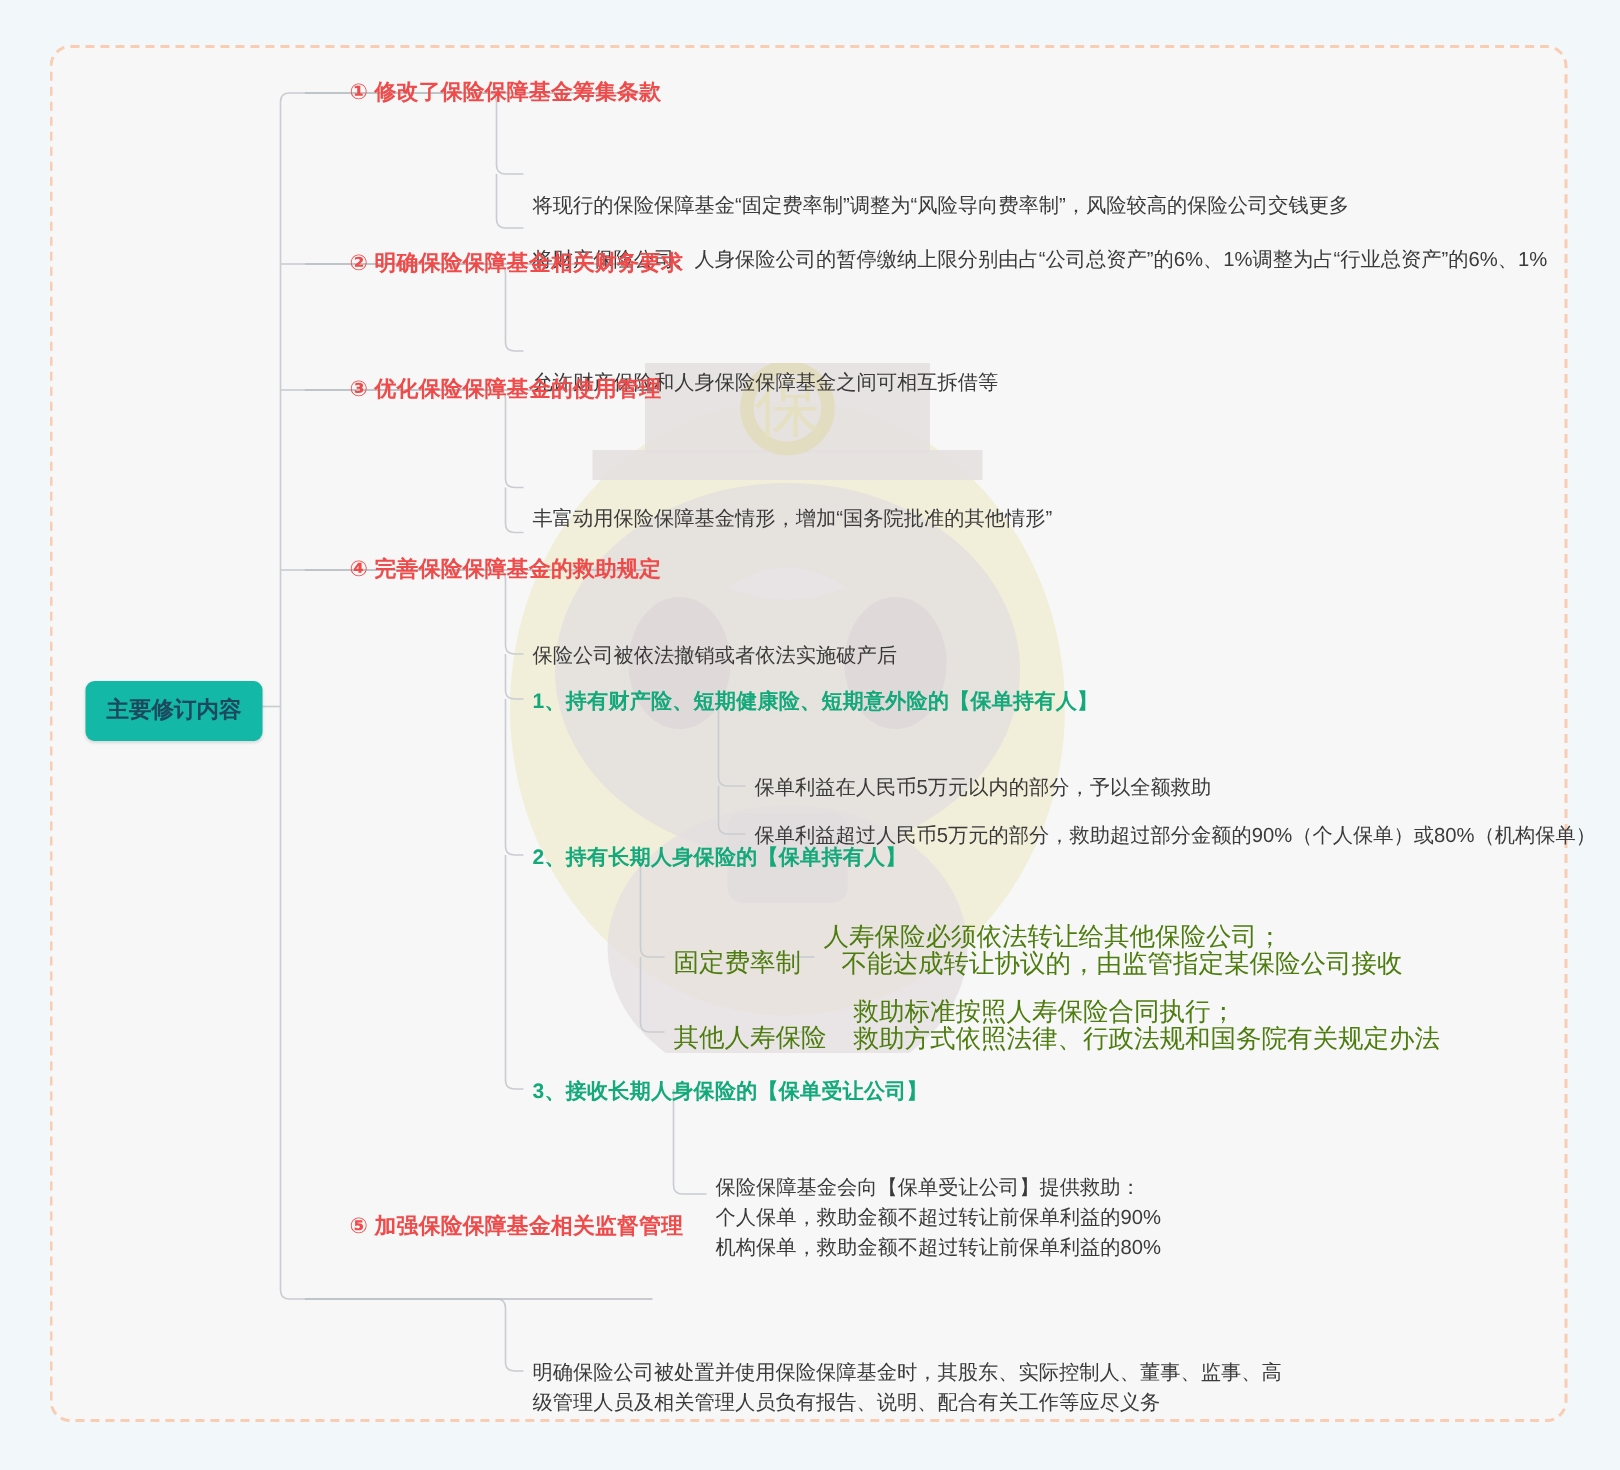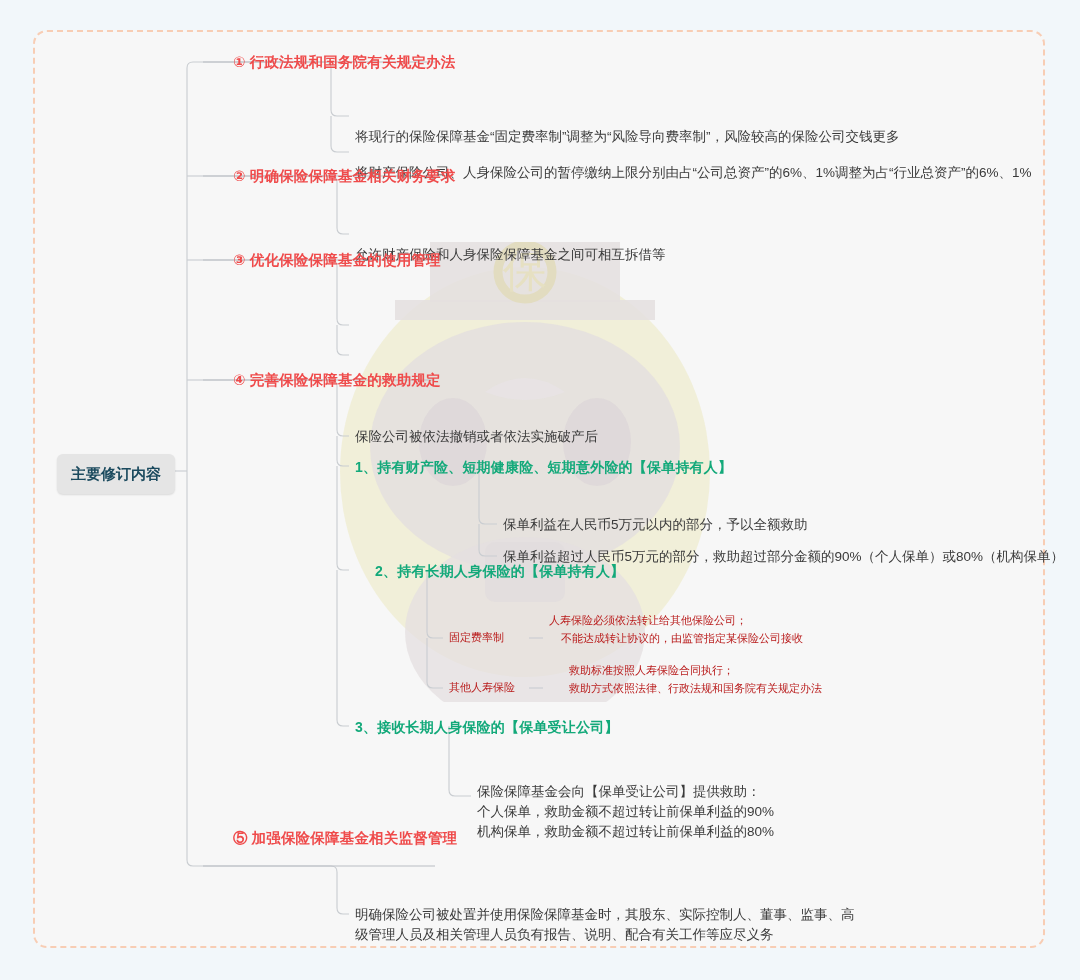--- a/index.html
+++ b/index.html
@@ -29,21 +29,21 @@
   #watermark svg{position:absolute;left:300px;top:210px;}
 
   
   #tree{position:absolute;left:0;top:0;width:1012px;height:918px;}
   .node{
     position:absolute;
     white-space:pre;
     line-height:1.45;
   }
   .lbl-root{
-    background:#e5e5e5;
+    background:#14b8a6;
     color:#1b4a5e;
     font-weight:bold;
     font-size:15px;
     padding:9px 14px;
     border-radius:6px 6px 6px 6px;
     box-shadow:0 1px 2px rgba(0,0,0,.12);
   }
   .lbl-red{
     color:#ef4b4b;
     font-weight:bold;
@@ -54,22 +54,22 @@
     color:#13a97a;
     font-weight:bold;
     font-size:14px;
     letter-spacing:.2px;
   }
   .lbl-plain{
     color:#3a3a3a;
     font-size:13.5px;
   }
   .lbl-small{
-    color:#b91c1c;
-    font-size:11px;
+    color:#4d7c0f;
+    font-size:17px;
   }
   svg.links{position:absolute;left:0;top:0;width:1012px;height:918px;
     pointer-events:none;}
   svg.links path,svg.links line{fill:none;stroke:#c9cdd1;stroke-width:1.1;}
   svg.links .under{stroke:#b9bec3;stroke-width:1.1;}
 </style>
 </head>
 <body>
 
 <div id="canvas">
@@ -136,50 +136,51 @@
       <path d="M414 694 L414 758 q0 6 6 6 L436 764"></path>
 
       <path d="M168 834 L296 834 q6 0 6 6 L302 876 q0 6 6 6 L314 882"></path>
       <line x1="168" y1="834" x2="400" y2="834" class="under"></line>
     </svg>
 
     <div id="tree">
 
       <div class="node lbl-root" style="left:22px;top:422px;">主要修订内容</div>
 
-      <div class="node lbl-red" style="left:198px;top:20px;">① 行政法规和国务院有关规定办法</div>
+      <div class="node lbl-red" style="left:198px;top:20px;">① 修改了保险保障基金筹集条款</div>
       <div class="node lbl-plain" style="left:320px;top:95px;">将现行的保险保障基金“固定费率制”调整为“风险导向费率制”，风险较高的保险公司交钱更多</div>
       <div class="node lbl-plain" style="left:320px;top:131px;">将财产保险公司、人身保险公司的暂停缴纳上限分别由占“公司总资产”的6%、1%调整为占“行业总资产”的6%、1%</div>
 
       <div class="node lbl-red" style="left:198px;top:134px;">② 明确保险保障基金相关财务要求</div>
       <div class="node lbl-plain" style="left:320px;top:213px;">允许财产保险和人身保险保障基金之间可相互拆借等</div>
 
       <div class="node lbl-red" style="left:198px;top:218px;">③ 优化保险保障基金的使用管理</div>
+      <div class="node lbl-plain" style="left:320px;top:304px;">丰富动用保险保障基金情形，增加“国务院批准的其他情形”</div>
 
       <div class="node lbl-red" style="left:198px;top:338px;">④ 完善保险保障基金的救助规定</div>
       <div class="node lbl-plain" style="left:320px;top:395px;">保险公司被依法撤销或者依法实施破产后</div>
 
       <div class="node lbl-green" style="left:320px;top:425px;">1、持有财产险、短期健康险、短期意外险的【保单持有人】</div>
       <div class="node lbl-plain" style="left:468px;top:483px;">保单利益在人民币5万元以内的部分，予以全额救助</div>
       <div class="node lbl-plain" style="left:468px;top:515px;">保单利益超过人民币5万元的部分，救助超过部分金额的90%（个人保单）或80%（机构保单）</div>
 
-      <div class="node lbl-green" style="left:320px;top:529px;margin-left:20px;">2、持有长期人身保险的【保单持有人】</div>
+      <div class="node lbl-green" style="left:320px;top:529px;">2、持有长期人身保险的【保单持有人】</div>
 
       <div class="node lbl-small" style="left:414px;top:598px;">固定费率制</div>
       <div class="node lbl-small" style="left:514px;top:581px;">人寿保险必须依法转让给其他保险公司；</div>
       <div class="node lbl-small" style="left:526px;top:599px;">不能达成转让协议的，由监管指定某保险公司接收</div>
 
       <div class="node lbl-small" style="left:414px;top:648px;">其他人寿保险</div>
       <div class="node lbl-small" style="left:534px;top:631px;">救助标准按照人寿保险合同执行；</div>
       <div class="node lbl-small" style="left:534px;top:649px;">救助方式依照法律、行政法规和国务院有关规定办法</div>
 
       <div class="node lbl-green" style="left:320px;top:685px;">3、接收长期人身保险的【保单受让公司】</div>
       <div class="node lbl-plain" style="left:442px;top:750px;">保险保障基金会向【保单受让公司】提供救助：</div>
       <div class="node lbl-plain" style="left:442px;top:770px;">个人保单，救助金额不超过转让前保单利益的90%</div>
       <div class="node lbl-plain" style="left:442px;top:790px;">机构保单，救助金额不超过转让前保单利益的80%</div>
 
-      <div class="node lbl-red" style="left:198px;top:796px;font-family:Liberation Serif, serif;">⑤ 加强保险保障基金相关监督管理</div>
+      <div class="node lbl-red" style="left:198px;top:776px;">⑤ 加强保险保障基金相关监督管理</div>
       <div class="node lbl-plain" style="left:320px;top:873px;">明确保险公司被处置并使用保险保障基金时，其股东、实际控制人、董事、监事、高</div>
       <div class="node lbl-plain" style="left:320px;top:893px;">级管理人员及相关管理人员负有报告、说明、配合有关工作等应尽义务</div>
 
     </div>
   </div>
 </div>
 
 </body></html>

